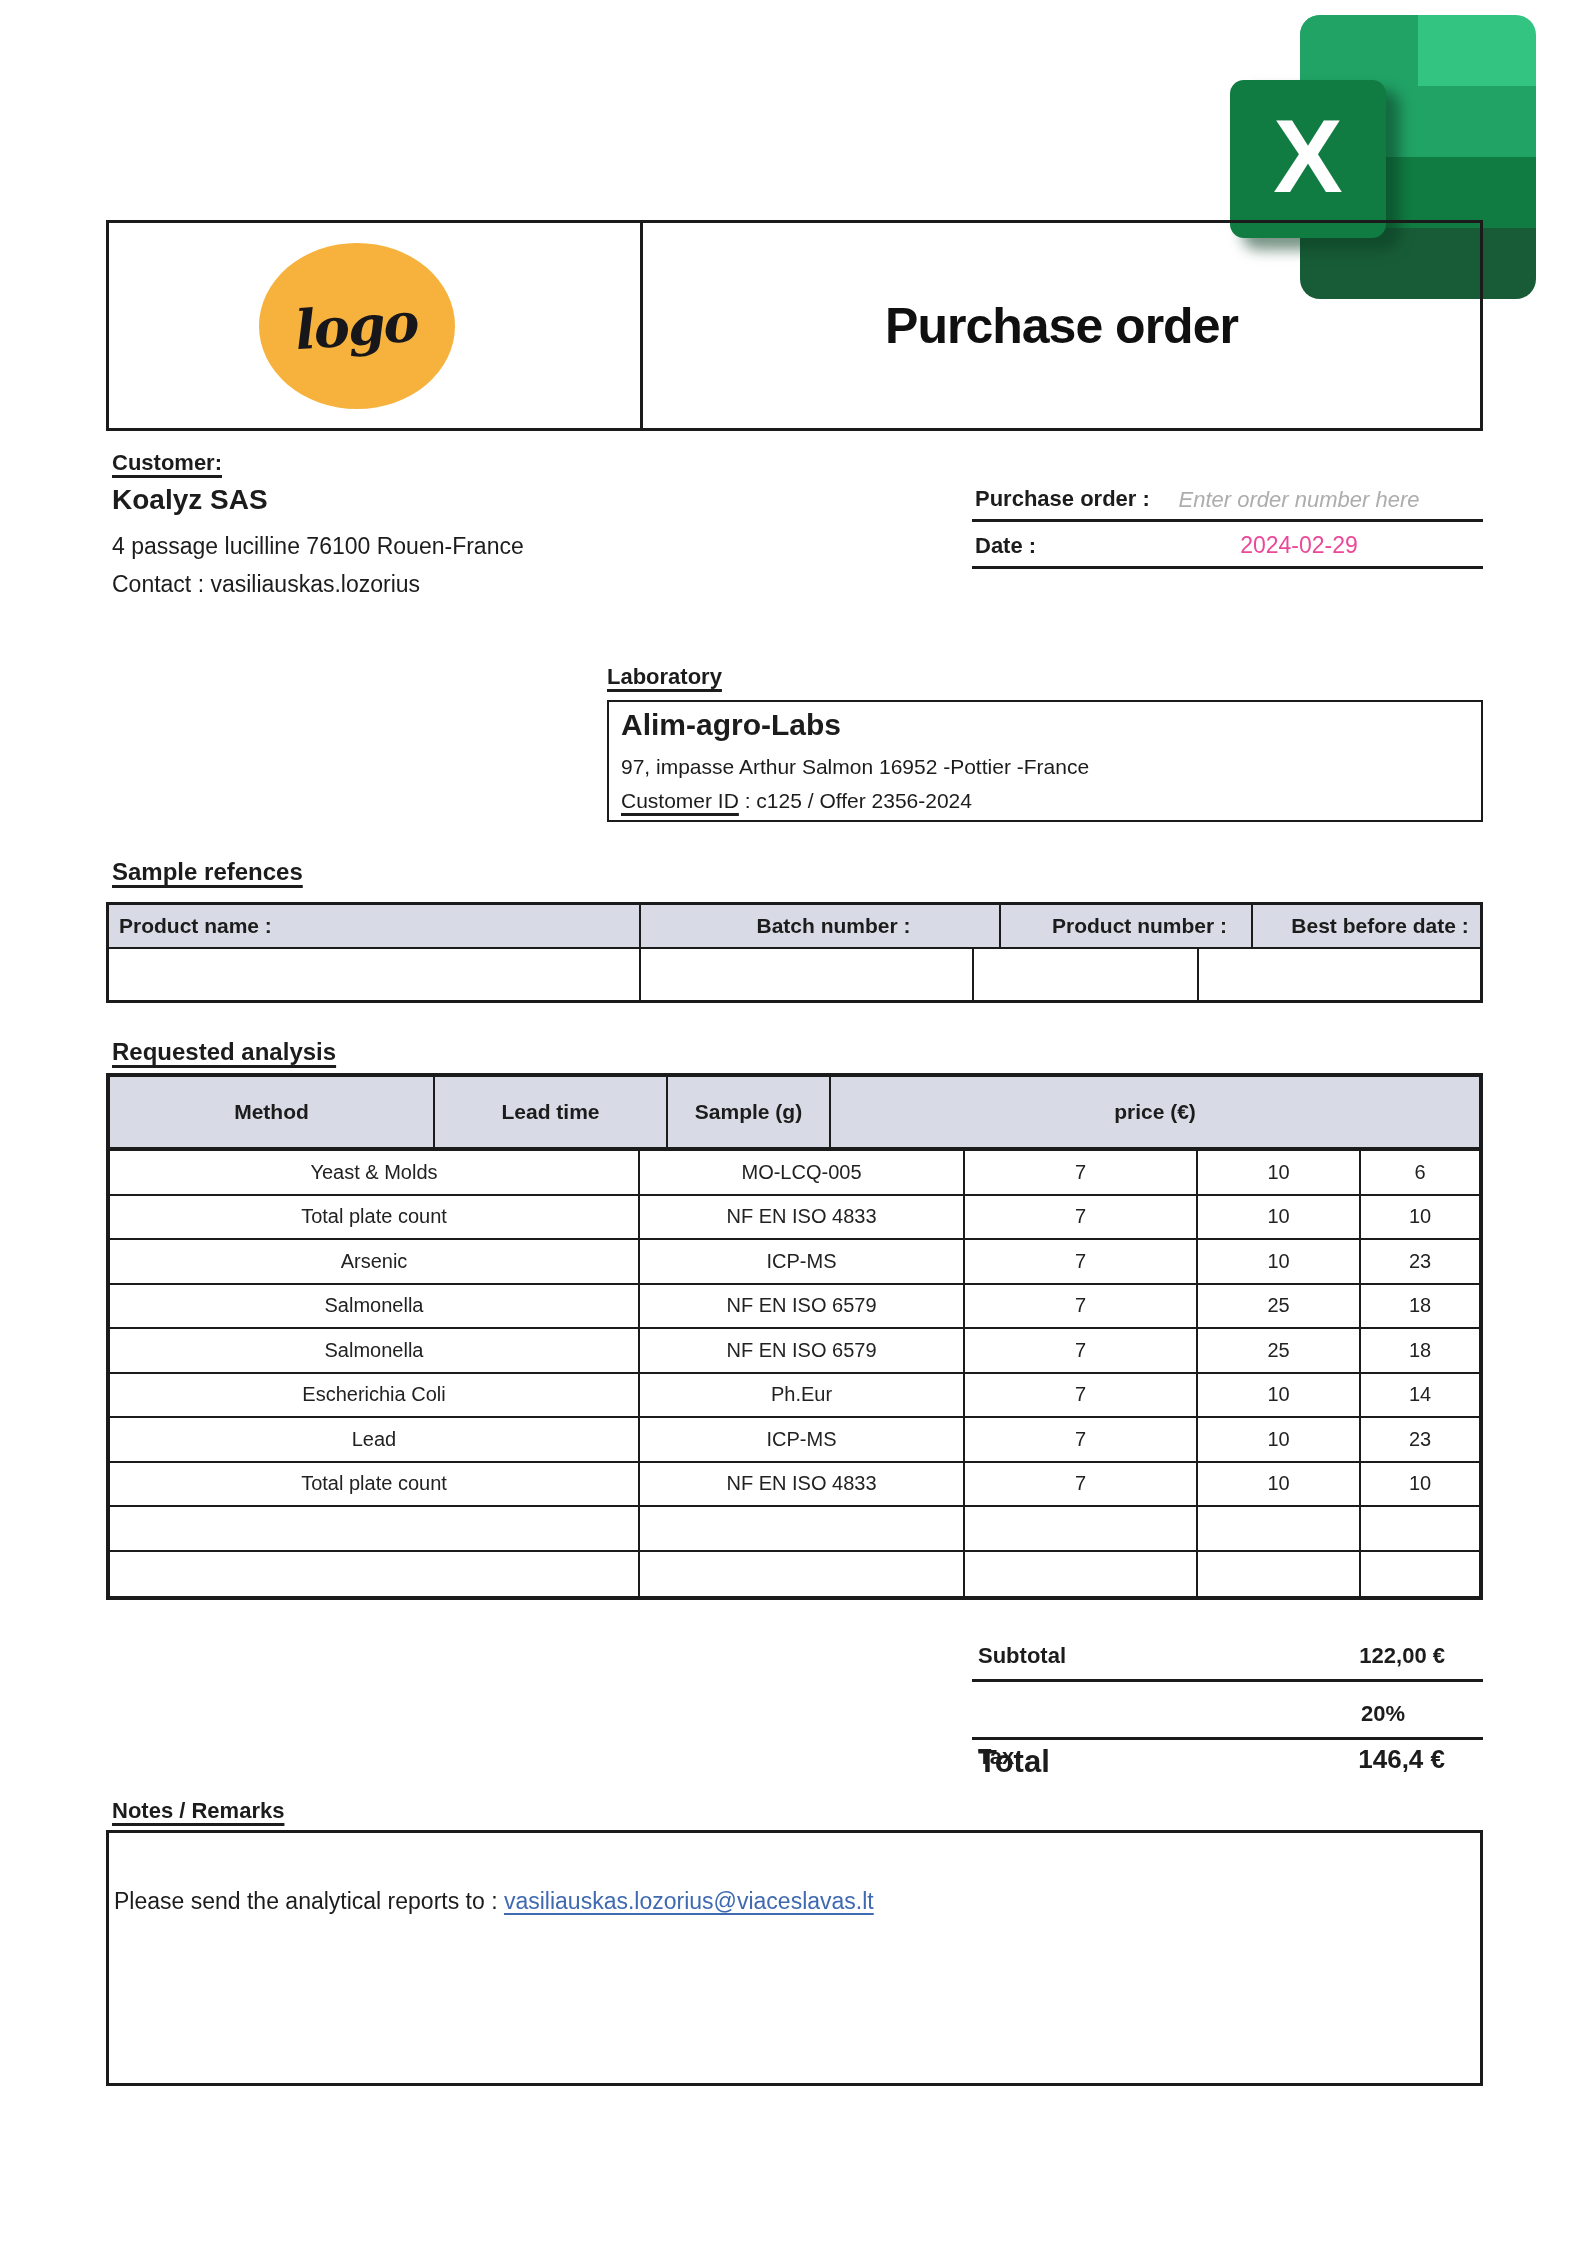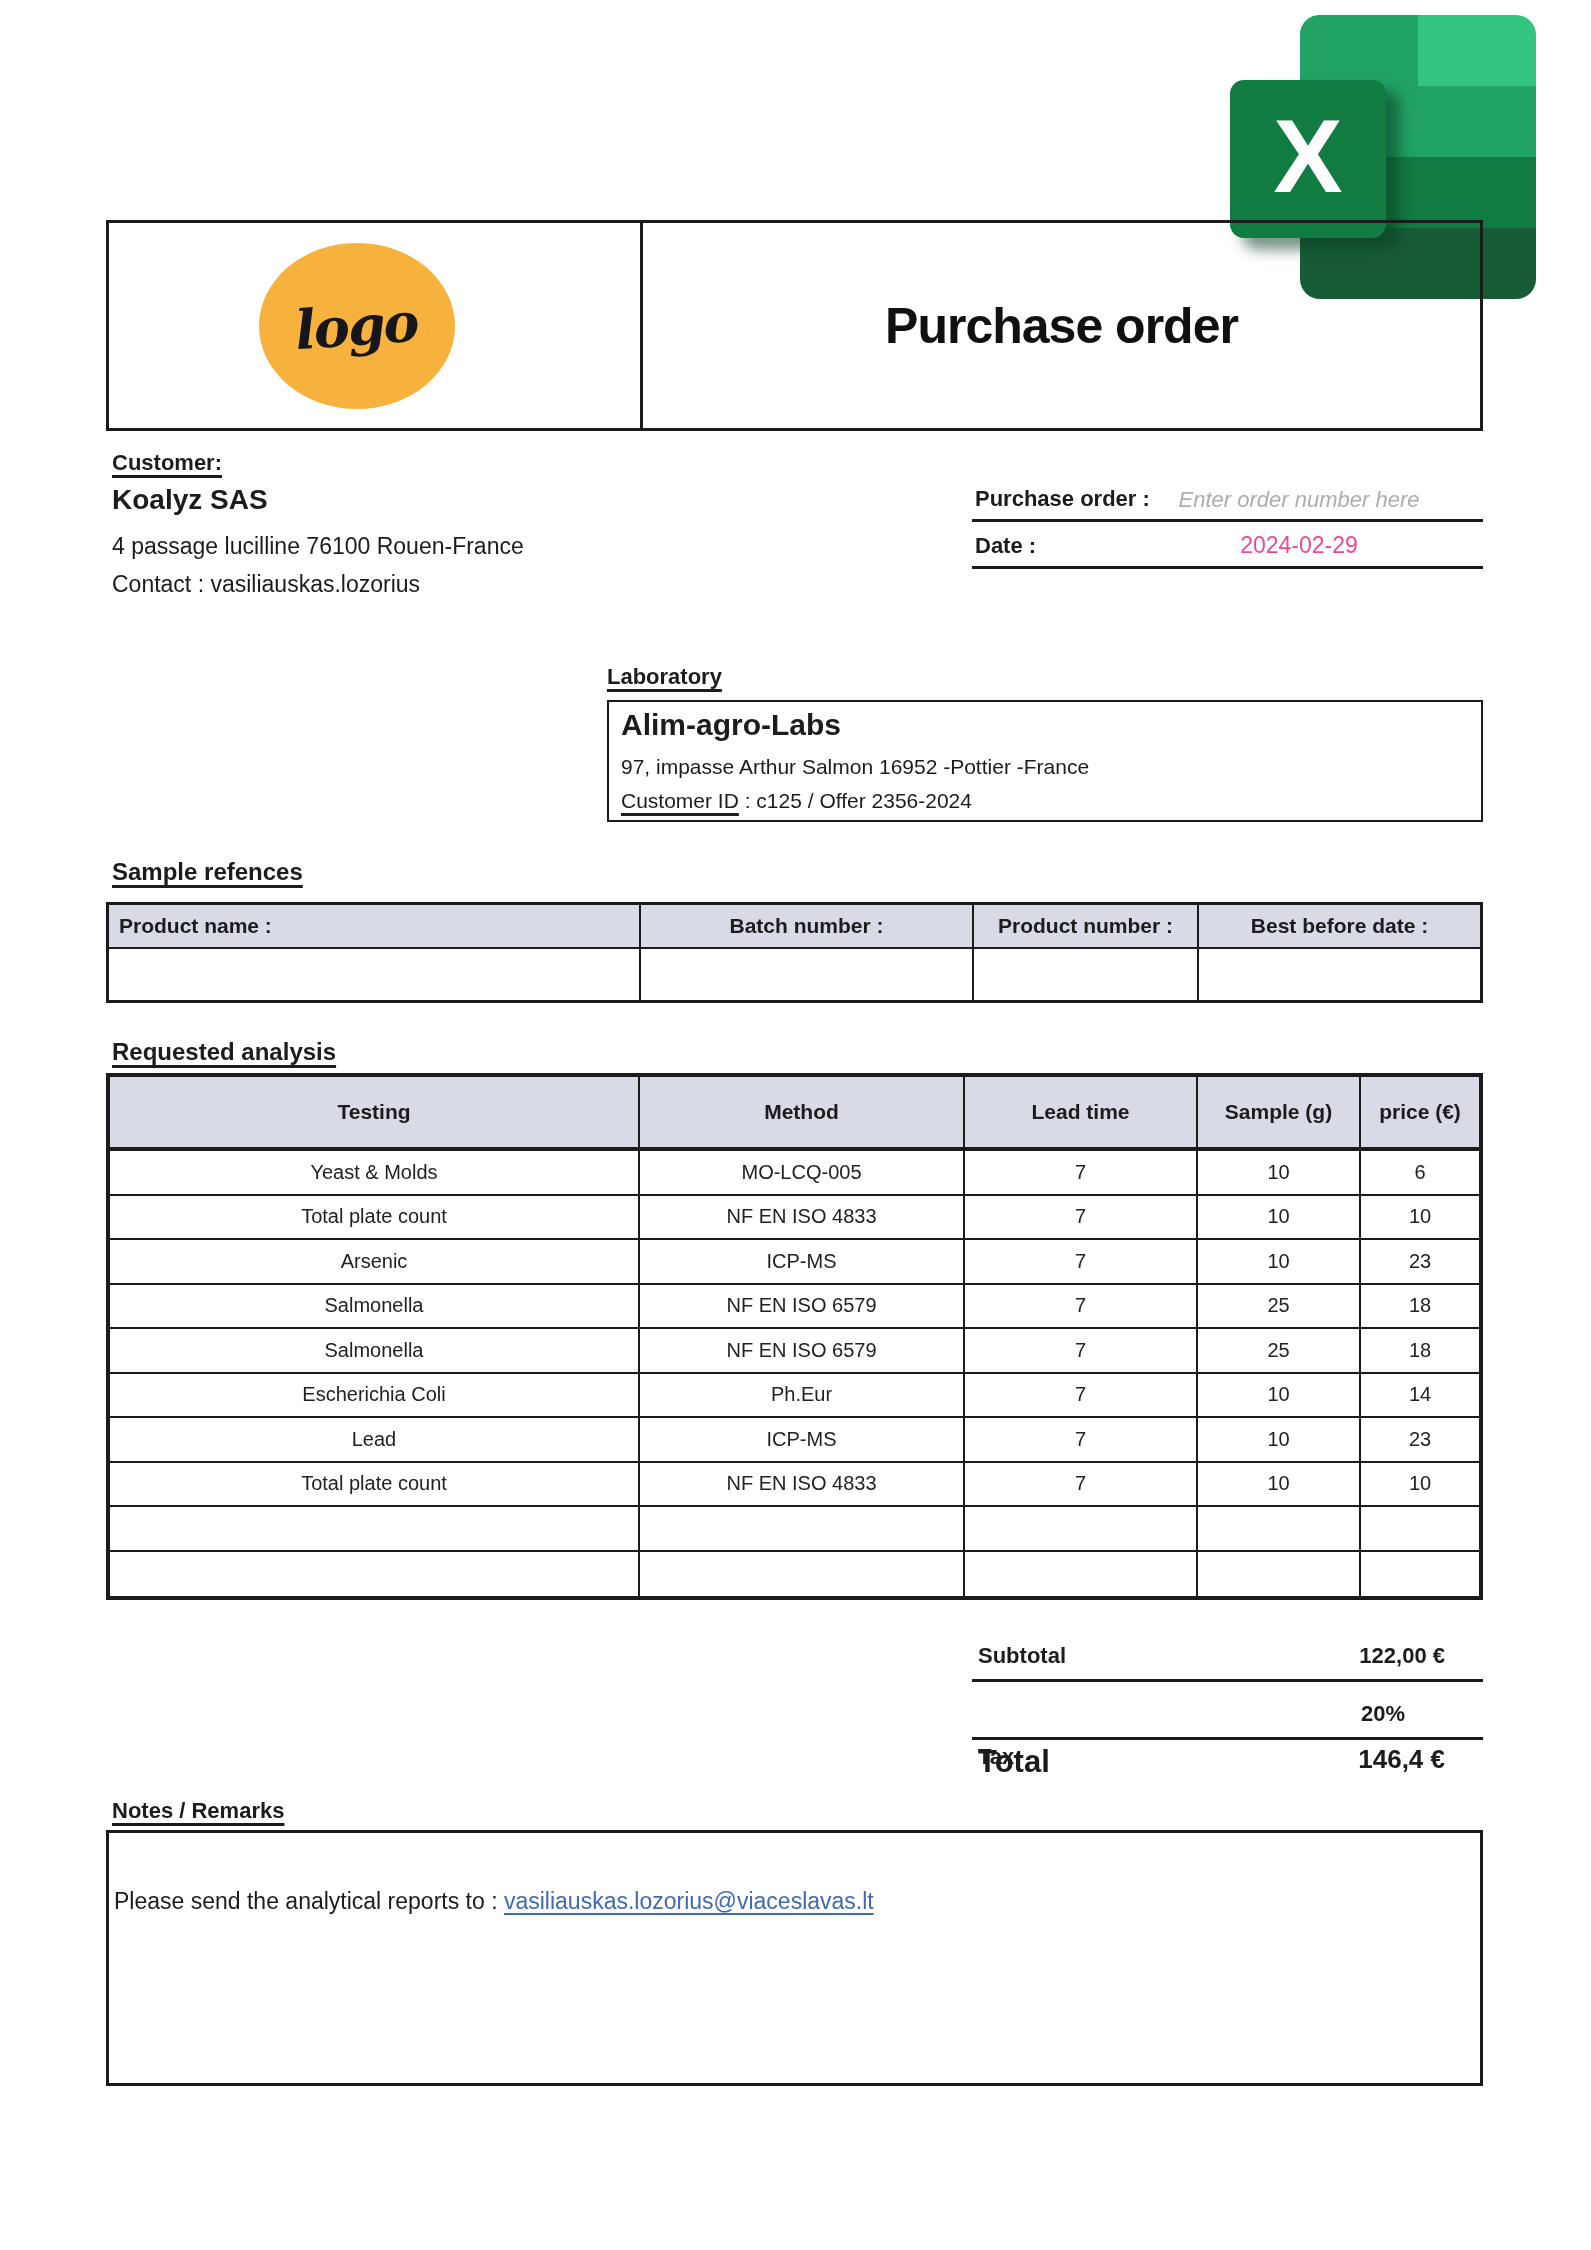--- a/index.html
+++ b/index.html
@@ -57,21 +57,21 @@
 
   
   .tbl { border:3px solid #1b1b1b; }
   .trow { display:flex; }
   .tcell { border-right:2px solid #1b1b1b; display:flex; align-items:center; justify-content:center; font-size:21px; }
   .tcell:last-child { border-right:none; }
   .thead-bg { background:#D8DBE5; font-weight:bold; }
 
   
   .sr-tbl { left:106px; top:902px; width:1377px; }
-  .sr-head { height:44px; border-bottom:2.5px solid #1b1b1b; }
+  .sr-head { height:44px; border-bottom:2.5px solid #1b1b1b;gap:27px; }
   .sr-body { height:51px; background:#ffffff; }
   .sr-c0 { width:532px; justify-content:flex-start; padding-left:10px; }
   .sr-c1 { width:333px; } .sr-c2 { width:225px; } .sr-c3 { width:281px; flex:1; }
 
   
   .ra-tbl { left:106px; top:1073px; width:1377px; border-width:4px; }
   .ra-head { height:74px; border-bottom:4px solid #1b1b1b; }
   .ra-row { height:44.5px; border-bottom:2px solid #1b1b1b; background:#ffffff; }
   .ra-row:last-child { border-bottom:none; }
   .ra-row .tcell { font-size:20px; font-weight:normal; color:#222; }
@@ -155,21 +155,20 @@
       <div class="tcell sr-c0"></div>
       <div class="tcell sr-c1"></div>
       <div class="tcell sr-c2"></div>
       <div class="tcell sr-c3"></div>
     </div>
   </div>
 
   <div class="abs sec-heading u" style="left:112px; top:1038px;">Requested analysis</div>
   <div class="abs tbl ra-tbl">
     <div class="trow ra-head thead-bg">
-      <div class="tcell ra-c0">Testing</div>
       <div class="tcell ra-c1">Method</div>
       <div class="tcell ra-c2">Lead time</div>
       <div class="tcell ra-c3">Sample (g)</div>
       <div class="tcell ra-c4">price (€)</div>
     </div>
     <div class="trow ra-row">
       <div class="tcell ra-c0">Yeast &amp; Molds</div>
       <div class="tcell ra-c1">MO-LCQ-005</div>
       <div class="tcell ra-c2">7</div>
       <div class="tcell ra-c3">10</div>

